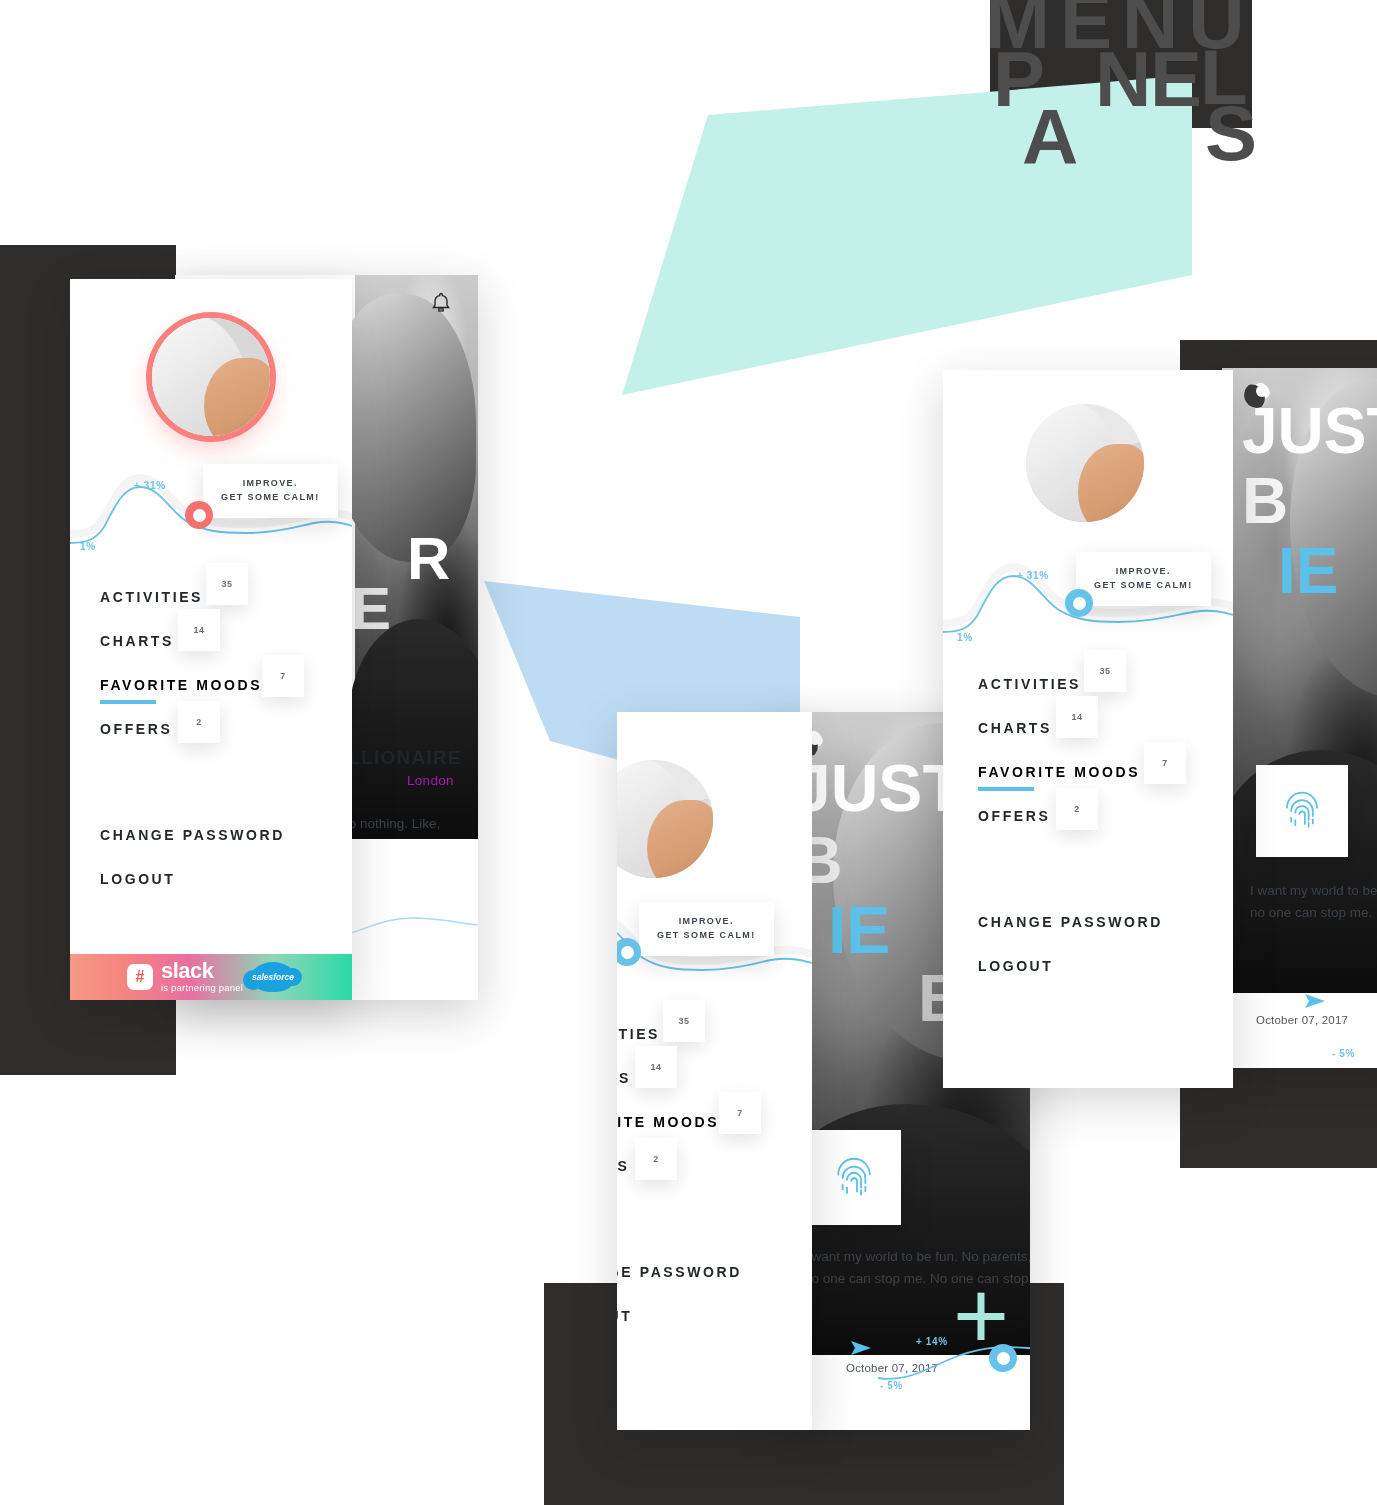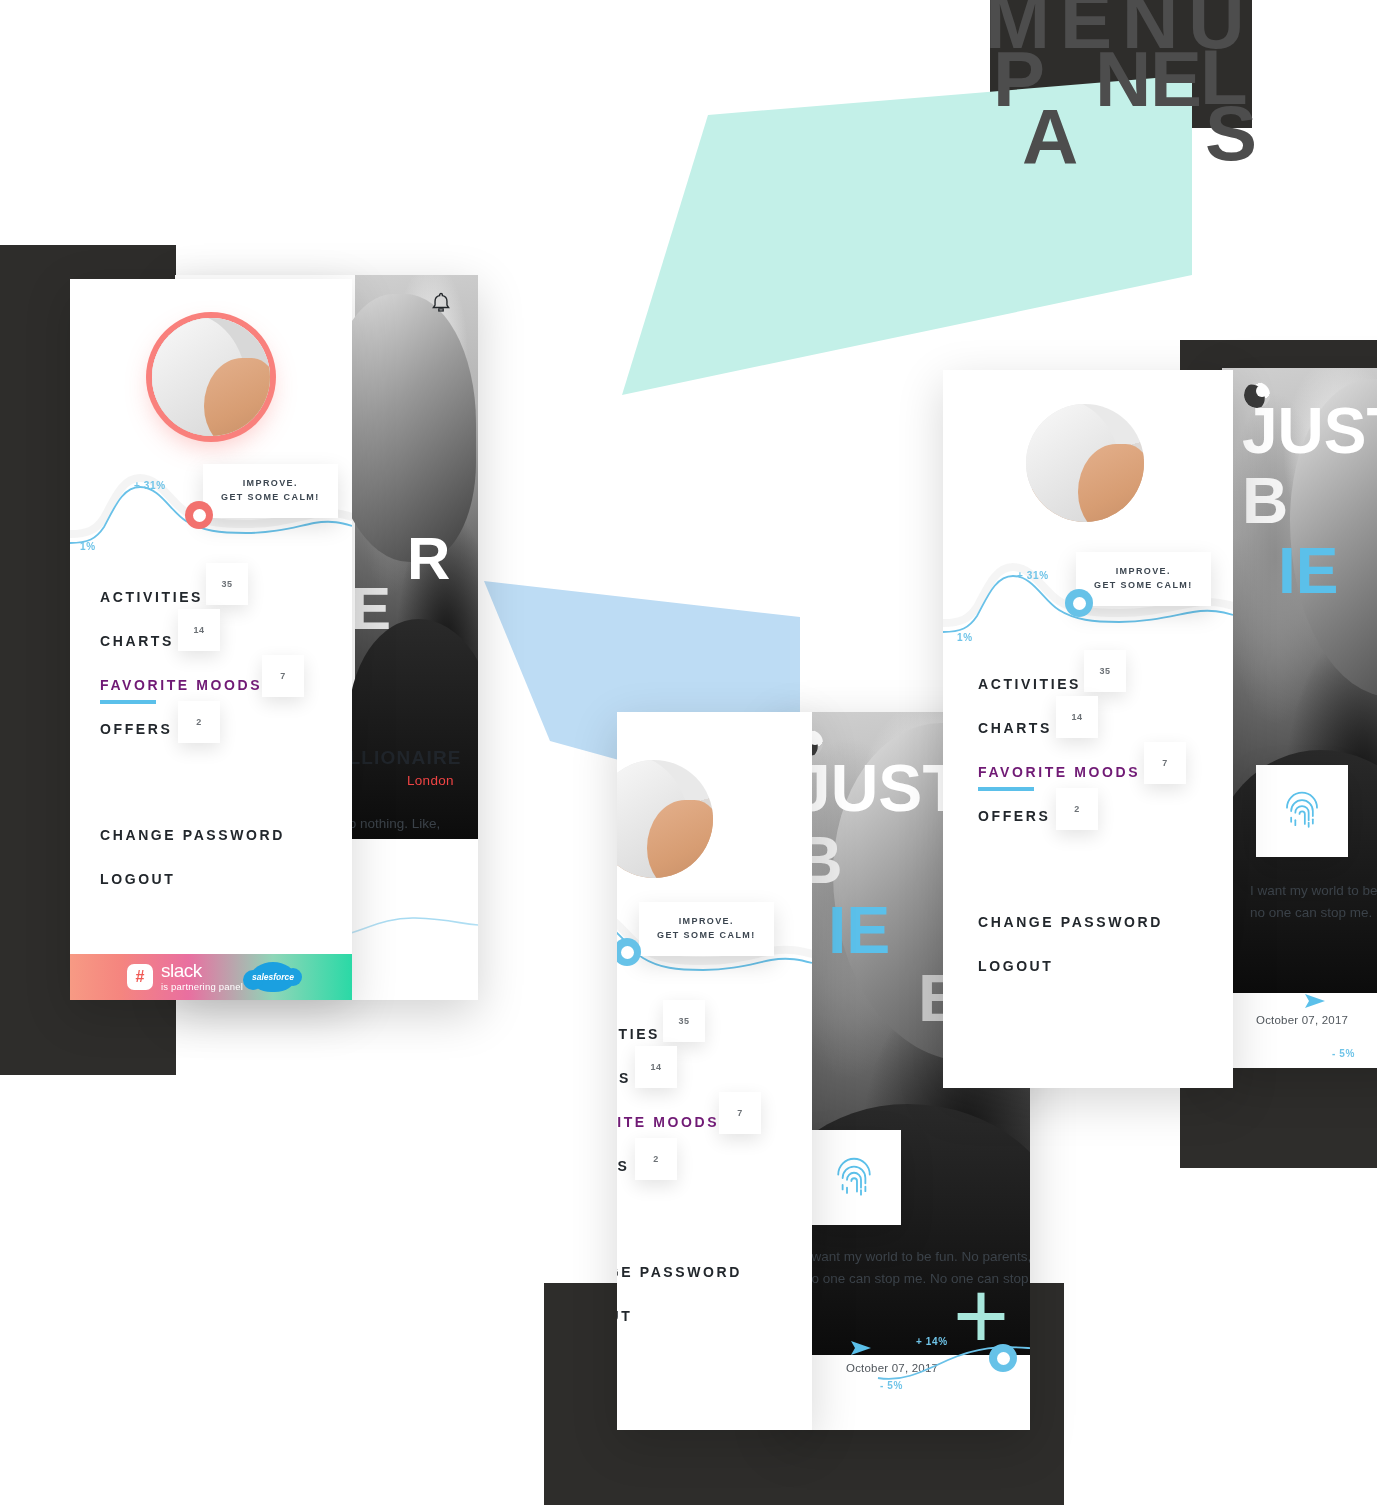--- a/index.html
+++ b/index.html
@@ -135,21 +135,21 @@
   }
 
   
   .menu-list { position: absolute; }
   .menu-item {
     position: relative;
     font-size: 14px; font-weight: 700; letter-spacing: 2.6px;
     color: #22272c; margin-bottom: 28px; cursor: pointer;
     white-space: nowrap;
   }
-  .menu-item.active { color: #701a75; }
+  .menu-item.active { color: #000000; }
   .menu-item.active .underline {
     display: block; position: absolute; left: 0; bottom: -11px;
     width: 56px; height: 4px; background: #5bc0ea;
   }
   .underline { display: none; }
   .badge {
     position: absolute; width: 42px; height: 42px; background: #ffffff;
     box-shadow: 0 6px 18px rgba(0,0,0,.11);
     display: flex; align-items: center; justify-content: center;
     font-size: 9px; font-weight: 700; color: #6b7075; letter-spacing: .5px;
@@ -162,21 +162,21 @@
     background: linear-gradient(90deg,#f79a84 0%, #f5857f 18%, #e96fa0 42%, #8fd6b8 72%, #2ad9a6 100%);
     display: flex; align-items: center; justify-content: center; gap: 8px;
     overflow: hidden;
   }
   .slack-mark {
     width: 26px; height: 26px; border-radius: 7px; background:#ffffff;
     display:flex; align-items:center; justify-content:center;
     font-size: 16px; color:#f05a55; font-weight:700; line-height:1;
   }
   .slack-word {
-    font-size: 19px; font-weight: 400; color: #ffffff; letter-spacing: -.5px;
+    font-size: 22px; font-weight: 700; color: #ffffff; letter-spacing: -.5px;
     line-height: .92;
   }
   .slack-sub {
     font-size: 9.5px; color: #ffffff; letter-spacing: .2px; margin-top: 1px;
   }
   .sf-cloud {
     width: 44px; height: 30px; background:#1ba0e0; border-radius: 50% 50% 46% 46%;
     display:flex; align-items:center; justify-content:center;
     font-size: 8.5px; font-weight:700; color:#ffffff; font-style: italic;
     position: relative;
@@ -216,21 +216,21 @@
   }
   .photo-overlay-letter {
     position:absolute; font-weight:700; line-height:.86; user-select:none;
   }
 
   .card-title {
     position:absolute; font-size: 19px; font-weight:700; letter-spacing: 1.2px;
     color:#20252b; white-space:nowrap;
   }
   .card-city {
-    position:absolute; font-size: 13.5px; color:#ef4444; letter-spacing:.3px;
+    position:absolute; font-size: 13.5px; color:#a21caf; letter-spacing:.3px;
   }
   .card-quote {
     position:absolute; font-size: 13.5px; color:#3b4249; line-height:1.6;
   }
   .bell {
     position:absolute; width:22px; height:24px;
   }
   .fingerprint-card {
     position:absolute; background:#ffffff;
     box-shadow: 0 12px 34px rgba(0,0,0,.16);

